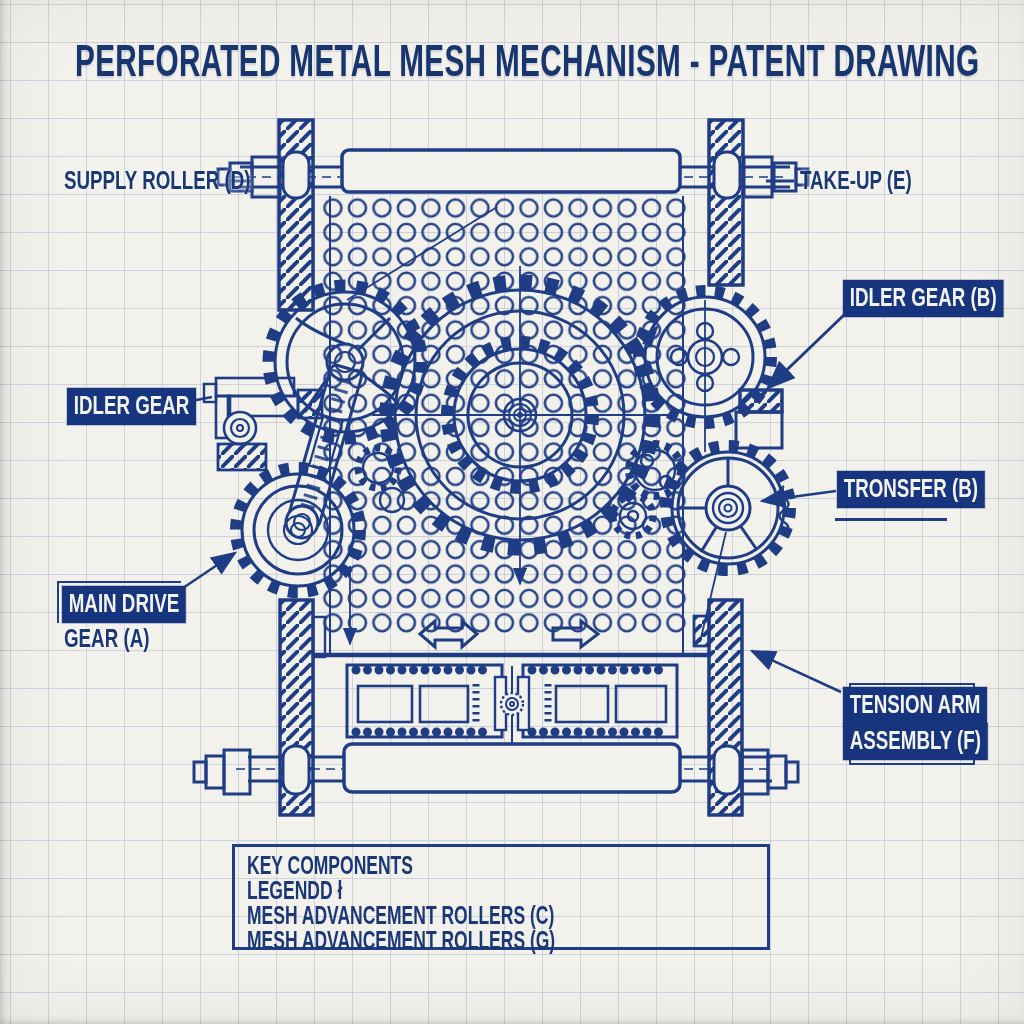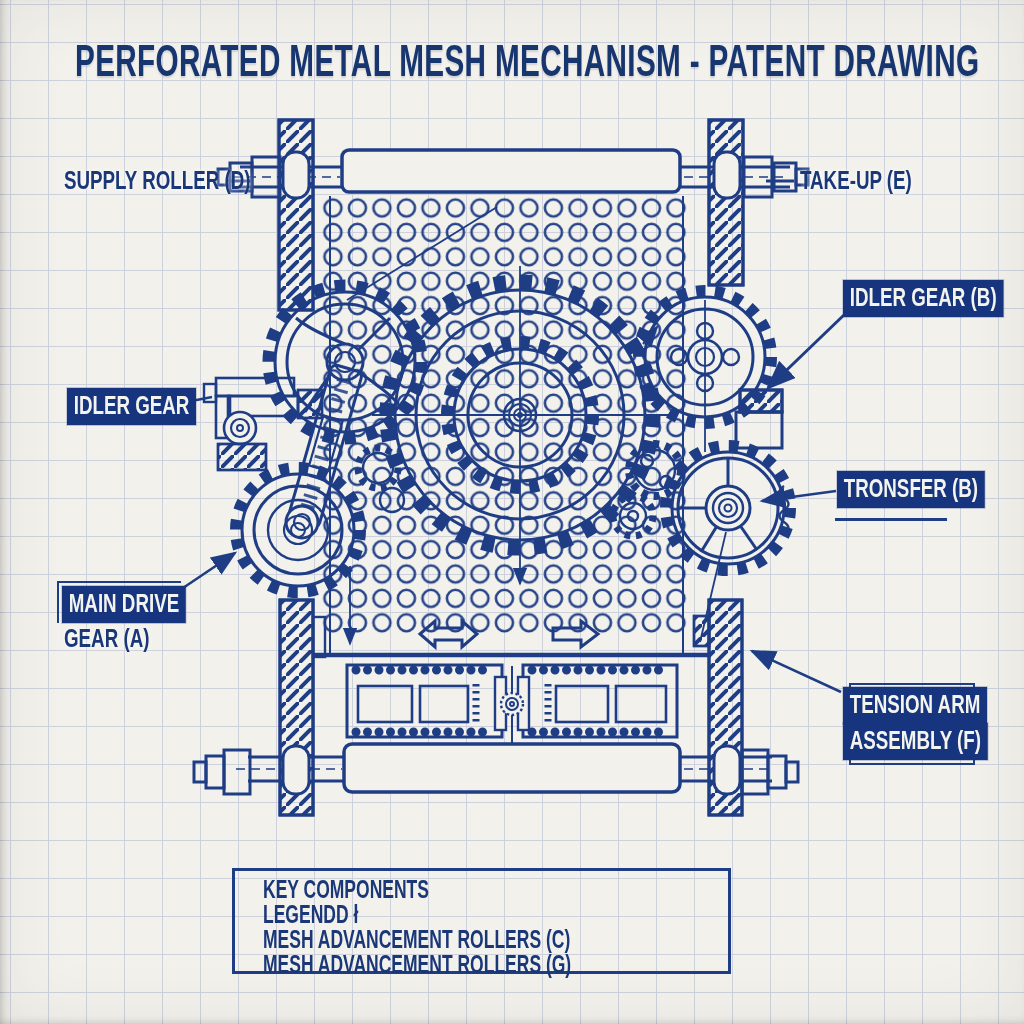--- a/index.html
+++ b/index.html
@@ -20,22 +20,22 @@
     transform:scaleX(.675);transform-origin:left top;
     text-shadow:0 2px 2px rgba(120,120,140,.25);}
   .lbl{position:absolute;font-weight:700;font-size:25px;white-space:nowrap;
     color:#1a3778;transform:scaleX(.75);transform-origin:left top;
     text-shadow:0 0 6px rgba(255,255,255,.9);}
   .lbl.boxed{background:#16357e;color:#f4f4ef;padding:3px 9px 5px 9px;
     text-shadow:none;box-shadow:0 0 0 1px rgba(22,53,126,.25);}
   .underbar{position:absolute;background:#1e3d85;height:3px;}
   .thin-outline{position:absolute;border:2px solid #1e3d85;background:transparent;}
   .outline-L{position:absolute;border-left:2px solid #1e3d85;border-top:2px solid #1e3d85;}
-  .legend{position:absolute;left:232px;top:868px;width:499px;height:106px;
-    border:3px solid #1e3d85;box-sizing:border-box;padding:6px 0 0 28px;}
+  .legend{position:absolute;left:232px;top:844px;width:538px;height:106px;
+    border:3px solid #1e3d85;box-sizing:border-box;padding:6px 0 0 12px;}
   .legend .line{font-weight:700;font-size:25px;color:#1a3778;line-height:25px;
     white-space:nowrap;transform:scaleX(.7);transform-origin:left top;}
   svg{position:absolute;left:0;top:0;}
 </style>
 </head>
 <body>
 
 <div id="paper">
 
   <svg width="1024" height="1024" viewBox="0 0 1024 1024" fill="none" stroke="#1e3d85" stroke-width="3">

